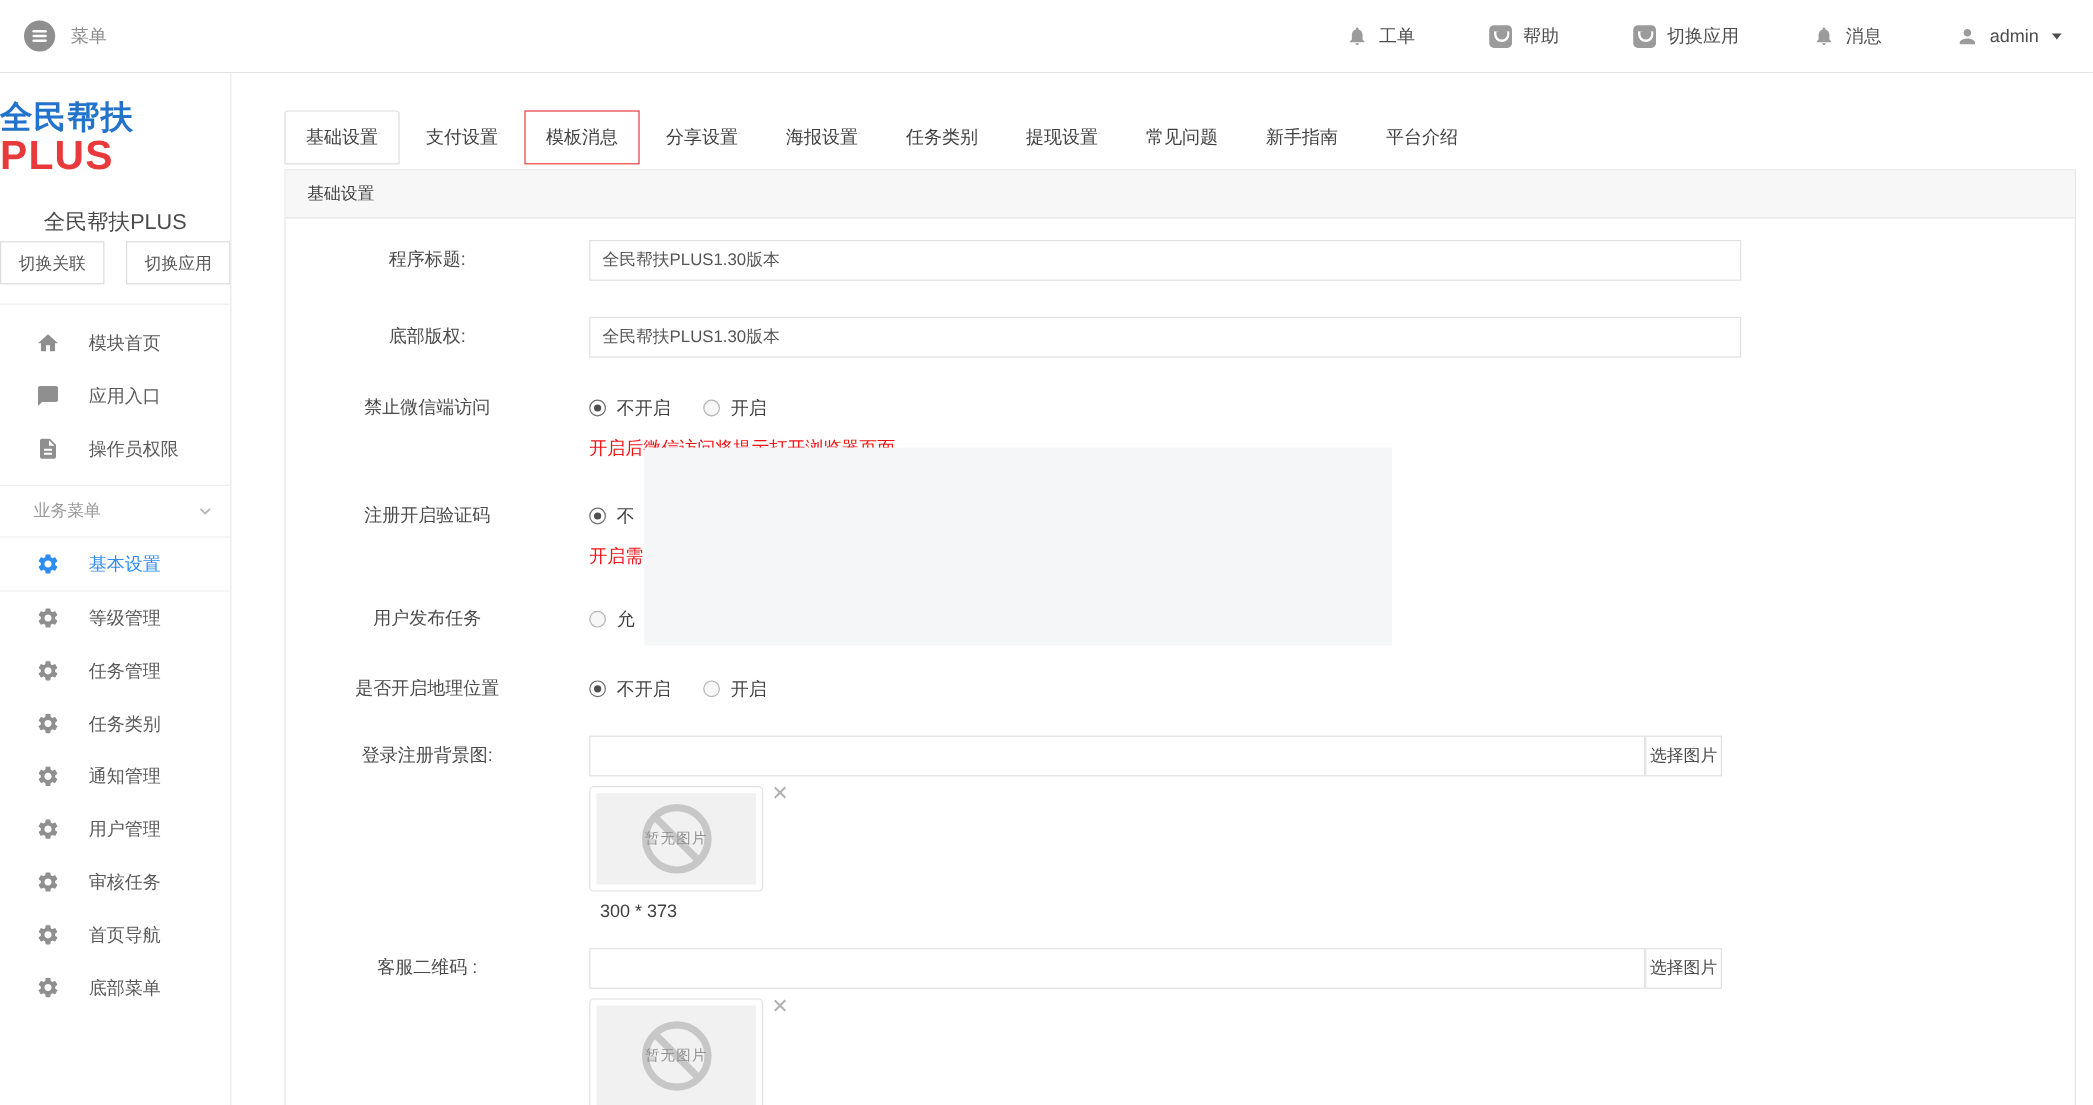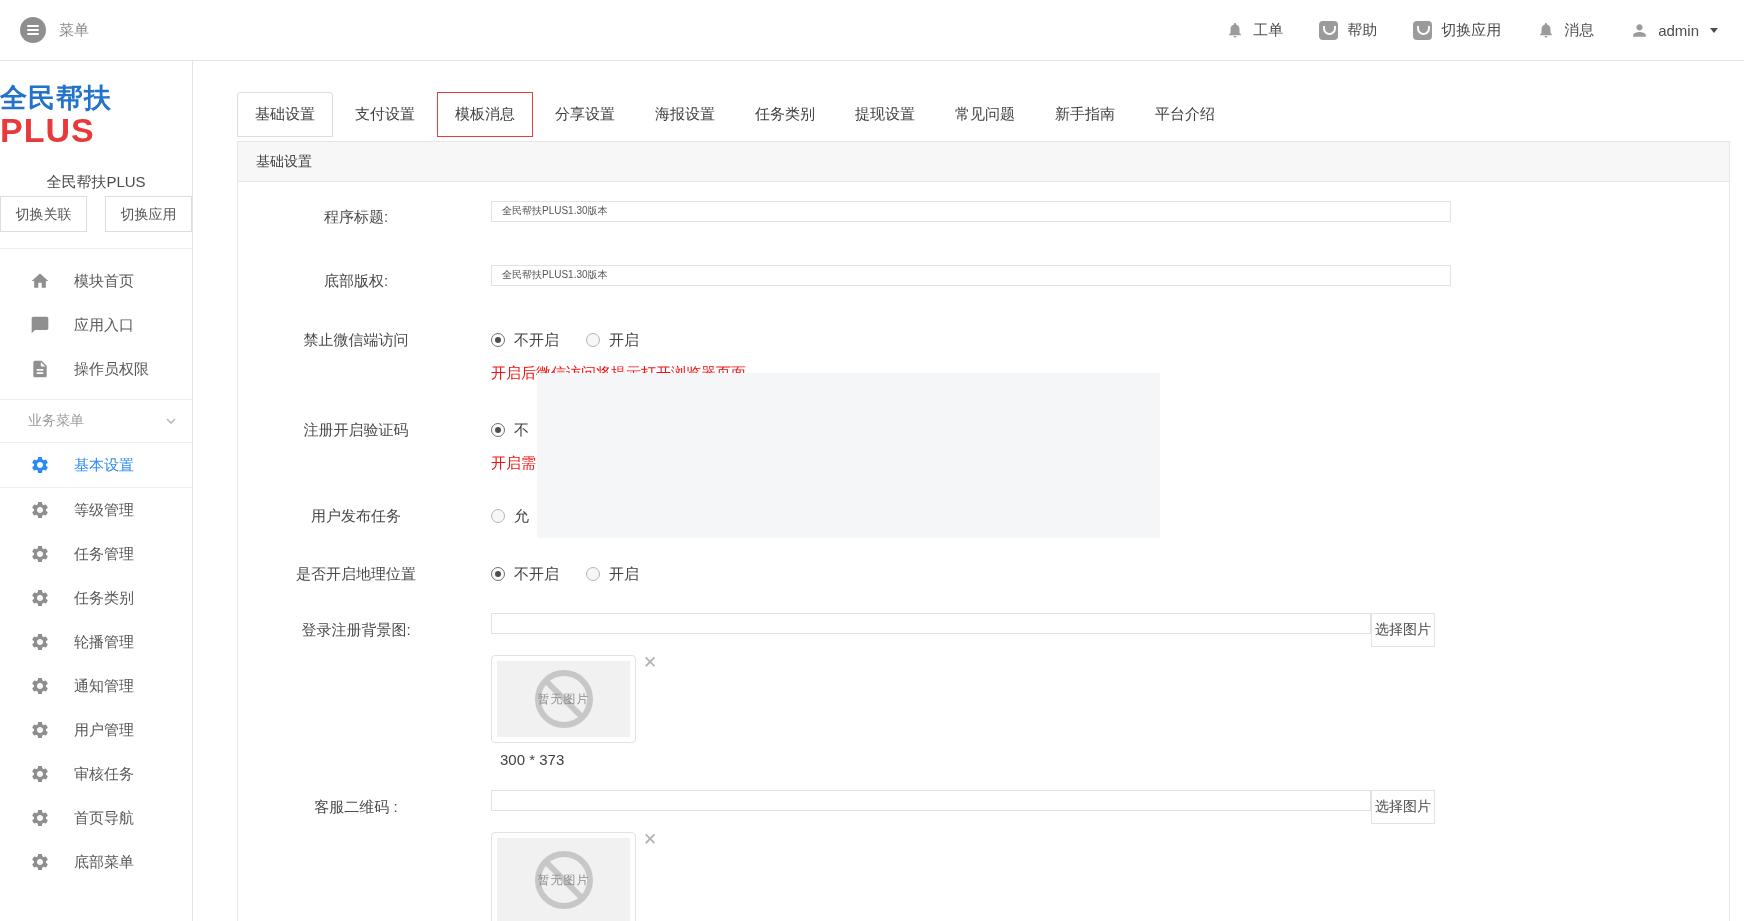--- a/index.html
+++ b/index.html
@@ -6,36 +6,36 @@
   html,body { width:1744px; height:921px; overflow:hidden; background:#fff;
     font-family:"Liberation Sans","DejaVu Sans",sans-serif; color:#595959; position:relative; }
 
   
   .topbar { height:61px; border-bottom:1px solid #e3e3e3; display:flex;
     justify-content:space-between; align-items:center; padding:0 26px 0 20px; background:#fff; }
   .topbar-left { display:flex; align-items:center; gap:13px; color:#8c8c8c; font-size:15px; }
   .menu-circle { width:26px; height:26px; border-radius:50%; background:#8f8f8f;
     display:flex; flex-direction:column; justify-content:center; align-items:center; gap:2px; }
   .menu-circle i { display:block; width:12px; height:2px; background:#fff; border-radius:1px; }
-  .topbar-right { display:flex; align-items:center; gap:36px; font-size:15px; color:#4d4d4d; }
+  .topbar-right { display:flex; align-items:center; gap:62px; font-size:15px; color:#4d4d4d; }
   .tb-item { display:flex; align-items:center; gap:9px; cursor:pointer; }
   svg.icon { fill:#9b9b9b; }
   .helpdesk { width:19px; height:19px; background:#9b9b9b; border-radius:4px; position:relative; }
   .helpdesk::after { content:""; position:absolute; left:4px; top:5px; width:9px; height:7px;
     border:2px solid #fff; border-top:none; border-radius:0 0 8px 8px; }
   .caret-down { width:0; height:0; border-left:4px solid transparent; border-right:4px solid transparent;
     border-top:5px solid #4d4d4d; margin-left:2px; }
 
   
   .layout { display:flex; height:860px; }
   .sidebar { width:193px; flex:none; border-right:1px solid #e3e3e3; padding-top:24px; background:#fff; }
   .logo { text-align:left; line-height:1.02; }
   .logo-cn { color:#2273c9; font-size:27px; font-weight:bold; letter-spacing:1px; }
   .logo-en { color:#e83a3a; font-size:34px; font-weight:bold; letter-spacing:1px; }
-  .app-name { text-align:center; font-size:15px; color:#4a4a4a; margin-top:26px; }
+  .app-name { text-align:center; font-size:18px; color:#4a4a4a; margin-top:26px; }
   .switch-row { display:flex; justify-content:space-between; margin-top:4px; }
   .switch-btn { border:1px solid #ddd; background:#fff; font-size:14px; color:#555;
     width:87px; height:36px; line-height:34px; text-align:center; cursor:pointer; }
   .side-sep { border-top:1px solid #eee; margin-top:16px; }
   .side-nav { padding-top:10px; }
   .side-item { display:flex; align-items:center; gap:24px; padding:12px 0 12px 30px;
     font-size:15px; color:#595959; cursor:pointer; }
   .side-item svg { width:20px; height:20px; fill:#8f8f8f; flex:none; }
   .side-item.active { color:#2e8cf0; }
   .side-item.active svg { fill:#2e8cf0; }
@@ -53,22 +53,22 @@
   .tab.active { border-color:#ddd; border-radius:3px 3px 0 0; background:#fff; }
   .tab.highlight { border-color:#e63c3c; }
   .panel { margin:4px 14px 0 0; border:1px solid #e6e6e6; height:810px; background:#fff; }
   .panel-header { height:40px; line-height:39px; background:#f7f7f7; border-bottom:1px solid #e6e6e6;
     padding-left:18px; font-size:14px; color:#404040; }
   .panel-body { padding-top:18px; }
 
   .form-row { display:flex; align-items:flex-start; }
   .form-label { flex:0 0 253px; text-align:center; padding-right:17px; font-size:15px; color:#4a4a4a; }
   .lh-input { line-height:34px; } .lh-radio { line-height:20px; }
-  .text-input { width:960px; height:21px; border:1px solid #e2e2e2; padding:0 10px;
-    font-size:10px; color:#555; outline:none; background:#fff; }
+  .text-input { width:960px; height:34px; border:1px solid #e2e2e2; padding:0 10px;
+    font-size:14px; color:#555; outline:none; background:#fff; }
   .text-input.short { width:880px; }
   .pick-btn { width:64px; height:34px; border:1px solid #e2e2e2; background:#fff; font-size:14px;
     color:#4a4a4a; cursor:pointer; vertical-align:top; }
   .radio-group { display:flex; align-items:center; gap:27px; height:20px; }
   .radio-opt { display:flex; align-items:center; gap:9px; font-size:15px; color:#404040; cursor:pointer; }
   .radio { width:14px; height:14px; border-radius:50%; border:1px solid #b5b5b5;
     background:#f7f7f7; position:relative; flex:none; }
   .radio.checked { border-color:#6f6f6f; background:#fff; }
   .radio.checked::after { content:""; position:absolute; left:3px; top:3px; width:6px; height:6px;
     border-radius:50%; background:#4f4f4f; }
@@ -201,26 +201,20 @@
         <svg viewBox="0 0 24 24">
             <use href="#p-gear"></use>
           </svg>
         <span>任务管理</span>
       </div>
       <div class="side-item">
         <svg viewBox="0 0 24 24">
             <use href="#p-gear"></use>
           </svg>
         <span>任务类别</span>
-      </div>
-      <div class="side-item">
-        <svg viewBox="0 0 24 24">
-            <use href="#p-gear"></use>
-          </svg>
-        <span>轮播管理</span>
       </div>
       <div class="side-item">
         <svg viewBox="0 0 24 24">
             <use href="#p-gear"></use>
           </svg>
         <span>通知管理</span>
       </div>
       <div class="side-item">
         <svg viewBox="0 0 24 24">
             <use href="#p-gear"></use>

